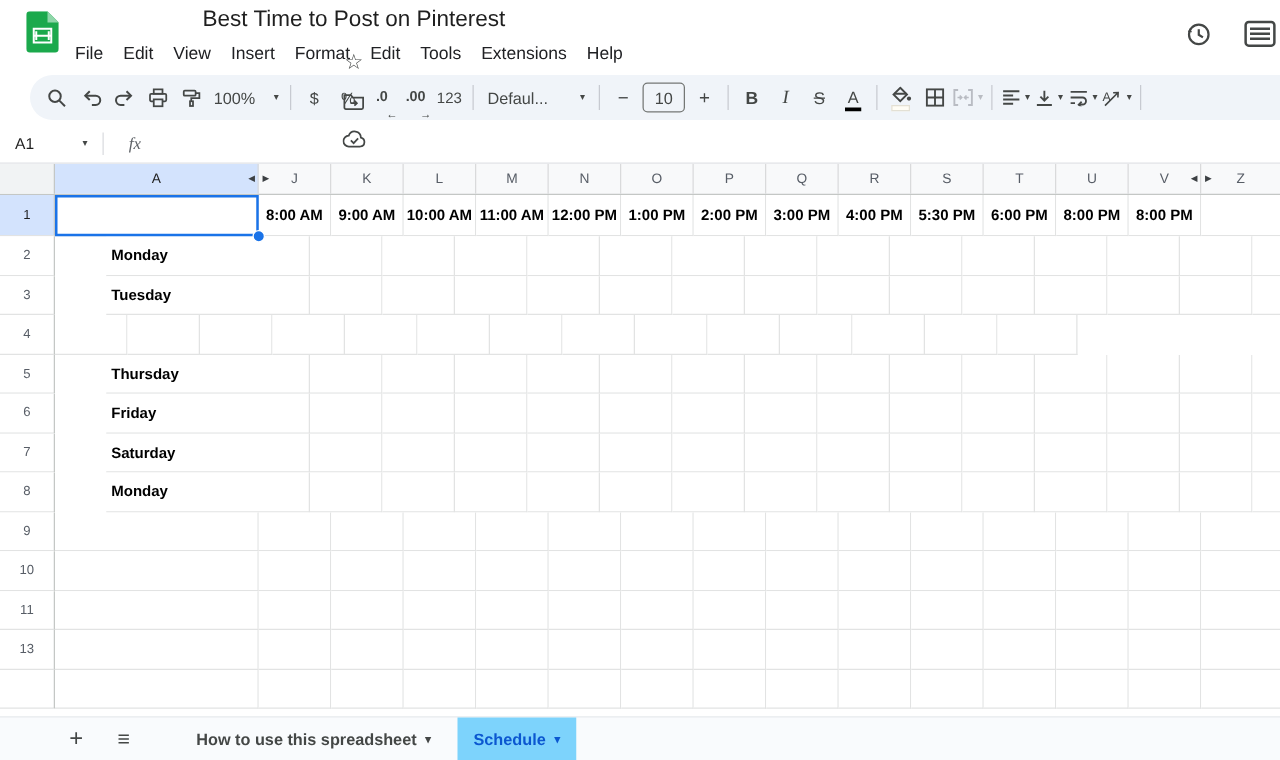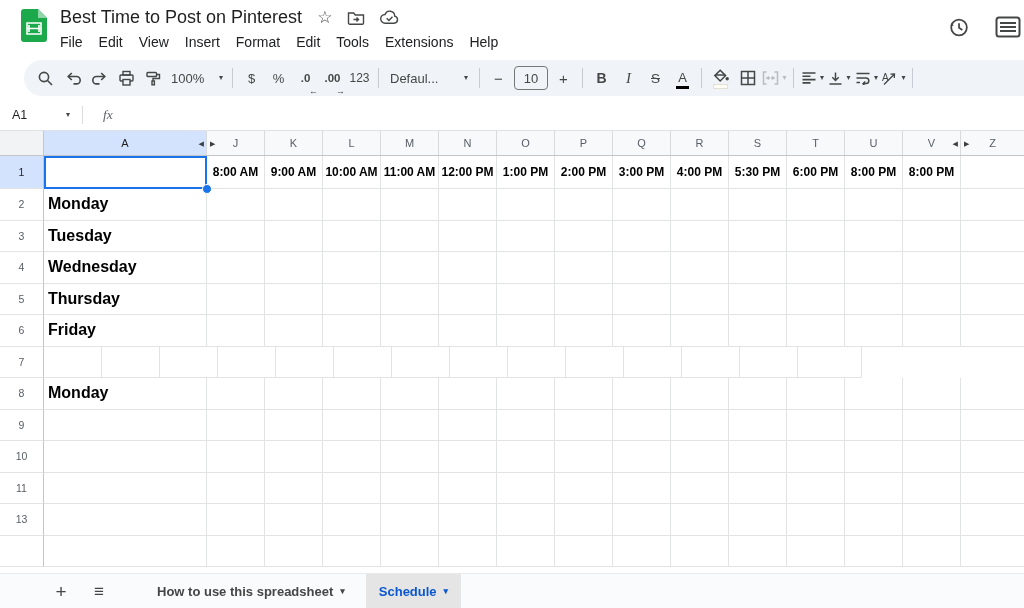--- a/index.html
+++ b/index.html
@@ -3,21 +3,21 @@
 <meta charset="utf-8">
 <style>
   html,body{margin:0;padding:0;background:#fff;}
   .app{position:relative;width:1024px;height:608px;overflow:hidden;background:#fff;
        font-family:"Liberation Sans",sans-serif;color:#1f1f1f;}
 
   
   .titlebar{height:56px;position:relative;display:flex;align-items:flex-start;}
   .logo{margin:9px 13px 0 21px;flex:0 0 auto;}
   .title-block{padding-top:5px;}
-  .title-row{display:flex;align-items:center;gap:15px;height:25px;}
+  .title-row{display:flex;align-items:center;gap:15px;height:25px;flex-direction:column;}
   .doc-title{font-size:18px;color:#1f1f1f;white-space:nowrap;}
   .t-icon{color:#444746;display:flex;align-items:center;}
   .star{font-size:17px;line-height:1;}
   .menubar{display:flex;margin-left:-8px;margin-top:1px;}
   .menu-item{font-size:14px;color:#202124;padding:3px 8px;border-radius:9px;cursor:default;}
   .titlebar-right{position:absolute;right:0;top:12px;width:78px;height:30px;display:flex;
                   align-items:center;gap:24px;overflow:hidden;}
 
   
   .toolbar-wrap{height:44px;padding-left:24px;display:flex;align-items:center;}
@@ -65,37 +65,37 @@
   .rows{position:relative;}
   .grid-row{display:flex;}
   .gutter{width:44px;flex:0 0 auto;box-sizing:border-box;border-right:1px solid #c4c7c5;
           border-bottom:1px solid #e2e3e3;display:flex;align-items:center;justify-content:center;
           font-size:10.5px;color:#575d66;background:#fff;}
   .gutter.sel{background:#d3e3fd;color:#1f1f1f;}
   .cell{box-sizing:border-box;border-right:1px solid #e2e3e3;border-bottom:1px solid #e2e3e3;
         display:flex;align-items:center;background:#fff;flex:0 0 auto;}
   .cell.time{justify-content:center;font-weight:bold;font-size:12px;color:#000;white-space:nowrap;overflow:visible;}
   .cell.time span{flex:0 0 auto;}
-  .cell.day{font-weight:bold;font-size:16px;color:#000;padding-left:4px;white-space:nowrap;}
+  .cell.day{font-weight:bold;font-size:12px;color:#000;padding-left:4px;white-space:nowrap;margin-left:41px;}
   .sel-box{position:absolute;left:44px;top:25px;width:163px;height:33px;border:2px solid #1a73e8;
            box-sizing:border-box;pointer-events:none;}
   .fill-handle{position:absolute;left:202px;top:53px;width:8px;height:8px;background:#1a73e8;
                border:1.5px solid #fff;border-radius:50%;box-sizing:content-box;}
 
   
   .sheetbar{height:36px;background:#f9fbfd;border-top:1px solid #e8eaed;display:flex;
             align-items:stretch;padding-left:46px;box-sizing:border-box;}
   .sb-btn{width:30px;display:flex;align-items:center;justify-content:center;color:#444746;
           font-size:19px;flex:0 0 auto;}
   .sb-btn.menu{font-size:17px;margin-left:8px;}
   .tab{display:flex;align-items:center;gap:7px;padding:0 13px;font-size:13px;font-weight:bold;
        color:#444746;flex:0 0 auto;}
   .tab:first-of-type{margin-left:30px;}
   .tab .caret{font-size:9px;margin-left:0;}
-  .tab.active{background:#e5e5e5;color:#0b57d0;margin-left:8px;}
+  .tab.active{background:#7dd3fc;color:#0b57d0;margin-left:8px;}
   .tab.active .caret{color:#0b57d0;}
 
   svg{display:block;}
 </style>
 </head>
 <body>
 
 <div class="app">
 
   <header class="titlebar">
@@ -420,23 +420,20 @@
           <div class="cell" style="width: 58px;"></div>
           <div class="cell" style="width: 58px;"></div>
           <div class="cell" style="width: 58px;"></div>
           <div class="cell" style="width: 58px;"></div>
           <div class="cell" style="width: 58px;"></div>
           <div class="cell" style="width: 58px;"></div>
           <div class="cell" style="width: 64px;"></div>
         </div>
         <div class="grid-row" style="height: 31.5px;">
           <div class="gutter">4</div>
-          <div class="cell day" style="width: 163px;">
-            <span>Wednesday</span>
-          </div>
           <div class="cell" style="width: 58px;"></div>
           <div class="cell" style="width: 58px;"></div>
           <div class="cell" style="width: 58px;"></div>
           <div class="cell" style="width: 58px;"></div>
           <div class="cell" style="width: 58px;"></div>
           <div class="cell" style="width: 58px;"></div>
           <div class="cell" style="width: 58px;"></div>
           <div class="cell" style="width: 58px;"></div>
           <div class="cell" style="width: 58px;"></div>
           <div class="cell" style="width: 58px;"></div>
@@ -480,20 +477,23 @@
           <div class="cell" style="width: 58px;"></div>
           <div class="cell" style="width: 58px;"></div>
           <div class="cell" style="width: 58px;"></div>
           <div class="cell" style="width: 58px;"></div>
           <div class="cell" style="width: 58px;"></div>
           <div class="cell" style="width: 58px;"></div>
           <div class="cell" style="width: 64px;"></div>
         </div>
         <div class="grid-row" style="height: 31.5px;">
           <div class="gutter">7</div>
+          <div class="cell day" style="width: 163px;">
+            <span>Saturday</span>
+          </div>
           <div class="cell" style="width: 58px;"></div>
           <div class="cell" style="width: 58px;"></div>
           <div class="cell" style="width: 58px;"></div>
           <div class="cell" style="width: 58px;"></div>
           <div class="cell" style="width: 58px;"></div>
           <div class="cell" style="width: 58px;"></div>
           <div class="cell" style="width: 58px;"></div>
           <div class="cell" style="width: 58px;"></div>
           <div class="cell" style="width: 58px;"></div>
           <div class="cell" style="width: 58px;"></div>

